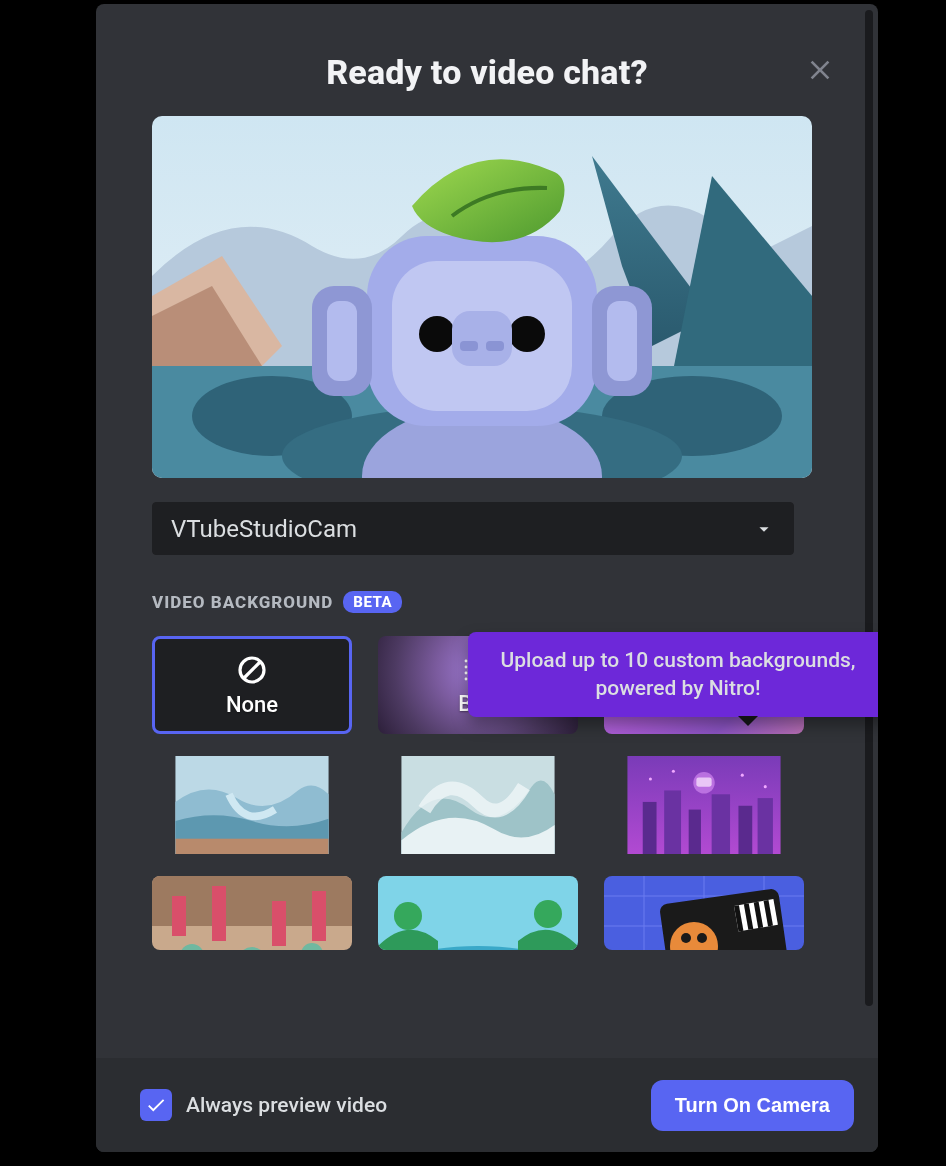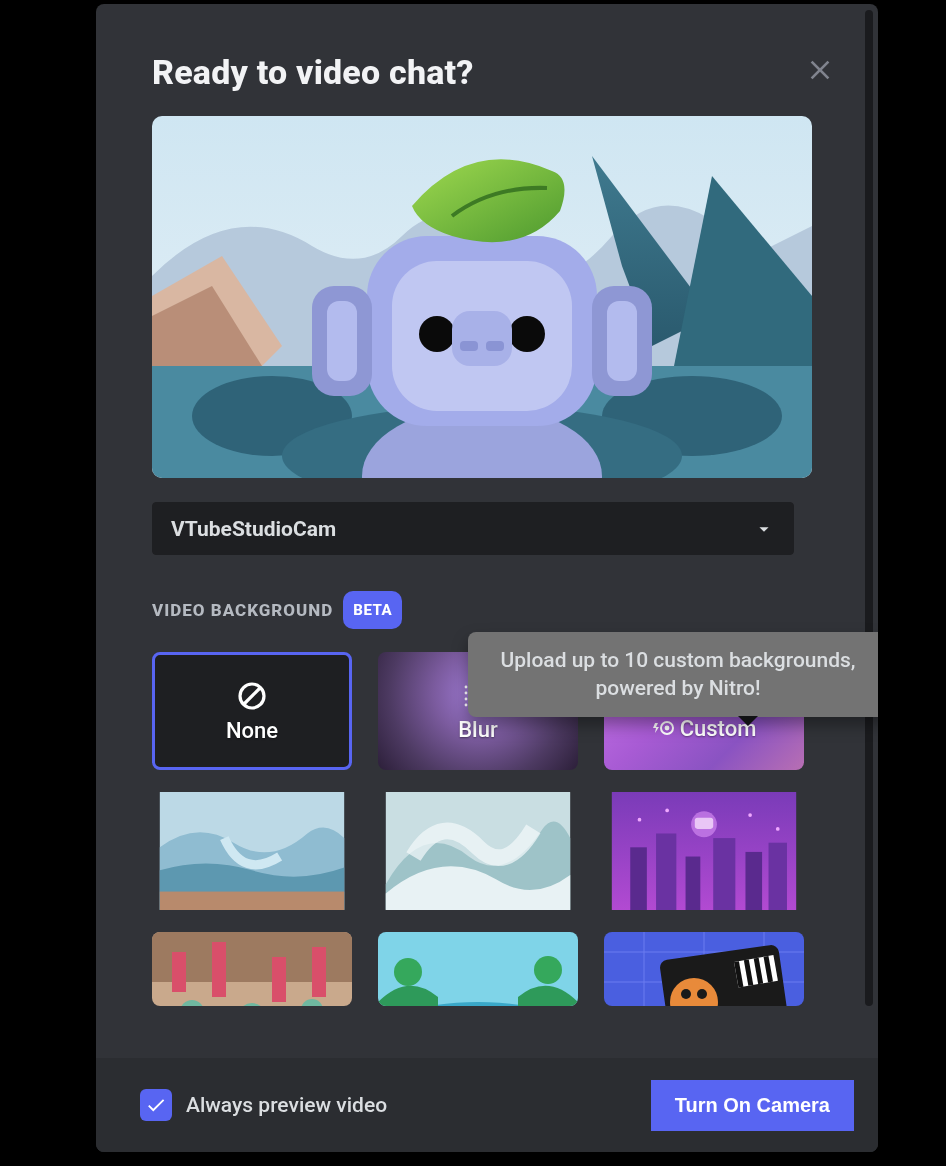--- a/index.html
+++ b/index.html
@@ -7,69 +7,69 @@
   .modal {
     position: absolute; left: 96px; top: 4px; width: 782px; height: 1148px;
     background: #313338; border-radius: 8px; display: flex; flex-direction: column;
     box-shadow: 0 8px 24px rgba(0,0,0,.4);
   }
   .scroll-area { flex: 1; overflow: hidden; position: relative; padding: 20px 56px 0 56px; }
   .scrollbar {
     position: absolute; right: 5px; top: 6px; width: 8px; height: 996px;
     background: #1a1b1e; border-radius: 4px;
   }
-  .header { display: flex; align-items: center; position: relative; padding: 28px 0 24px; }
+  .header { display: flex; align-items: center; justify-content: center; position: relative; padding: 28px 0 24px; }
   .title { color: #f2f3f5; font-size: 34px; font-weight: 800; letter-spacing: .2px; }
   .close-btn { position: absolute; right: -16px; top: 28px; width: 36px; height: 36px; cursor: pointer; color: #80848e; background: none; border: none; display: flex; align-items: center; justify-content: center; }
   .preview {
     width: 660px; height: 362px; border-radius: 10px; overflow: hidden; position: relative;
     margin-bottom: 24px;
   }
   .dropdown {
     width: 642px; height: 53px; background: #1e1f22; border: 1px solid #1e1f22; border-radius: 4px;
     display: flex; align-items: center; justify-content: space-between; padding: 0 18px; margin: 0 0 36px 0;
     cursor: pointer;
   }
-  .dropdown span { color: #dbdee1; font-size: 21px; font-weight: 700; }
+  .dropdown span { color: #dbdee1; font-size: 24px; font-weight: 400; }
   .dropdown .chev { color: #dbdee1; }
   .section-label { display: flex; align-items: center; gap: 10px; margin-bottom: 23px; }
   .section-label .txt { color: #b5bac1; font-size: 17px; font-weight: 800; letter-spacing: 1px; }
-  .beta-badge { background: #5865f2; color: #fff; font-size: 15px; font-weight: 800; padding: 10px 10px; border-radius: 10px; letter-spacing: .5px; }
+  .beta-badge { background: #5865f2; color: #fff; font-size: 15px; font-weight: 800; padding: 2px 10px; border-radius: 10px; letter-spacing: .5px; }
   .grid { display: grid; grid-template-columns: repeat(3, 200px); gap: 22px 26px; }
   .tile {
-    width: 200px; height: 118px; border-radius: 8px; position: relative; overflow: hidden; cursor: pointer;
+    width: 200px; height: 98px; border-radius: 8px; position: relative; overflow: hidden; cursor: pointer;
     display: flex; flex-direction: column; align-items: center; justify-content: center; gap: 6px;
   }
   .tile.none { background: #1e1f22; border: 3px solid #5865f2; }
   .tile.none .label, .tile.blur .label, .tile.custom .label { color: #fff; font-size: 22px; font-weight: 500; }
   .tile .label { text-shadow: 0 1px 2px rgba(0,0,0,.4); }
   .tile.blur { background: radial-gradient(circle at 50% 35%, #a07bd6 0%, #7b5b9e 35%, #4d3a62 70%, #2c1f39 100%); }
   .tile.custom { background: linear-gradient(135deg, #c674e8 0%, #a85bd4 40%, #8a53c2 70%, #b86fb3 100%); }
   .tile .icon { color: #fff; }
   .tile.img { padding: 0; }
   .tooltip {
-    position: absolute; right: -10px; top: 628px; width: 420px; background: #737373; color: #dbdee1;
+    position: absolute; right: -10px; top: 628px; width: 420px; background: #6d28d9; color: #dbdee1;
     font-size: 21px; font-weight: 500; text-align: center; padding: 14px 22px; border-radius: 8px;
     box-shadow: 0 8px 16px rgba(0,0,0,.35); z-index: 5; line-height: 1.35;
   }
   .tooltip::after {
     content: ""; position: absolute; bottom: -9px; left: 270px; width: 0; height: 0;
     border-left: 10px solid transparent; border-right: 10px solid transparent; border-top: 10px solid #111214;
   }
   .footer {
     height: 94px; background: #2b2d31; border-radius: 0 0 8px 8px; display: flex; align-items: center;
     justify-content: space-between; padding: 0 24px;
   }
   .check-row { display: flex; align-items: center; gap: 14px; padding-left: 20px; }
   .checkbox {
     width: 32px; height: 32px; background: #5865f2; border-radius: 6px; display: flex; align-items: center; justify-content: center; cursor: pointer;
   }
   .check-row span { color: #dbdee1; font-size: 21px; font-weight: 500; }
   .primary-btn {
-    background: #5865f2; color: #fff; border: none; border-radius: 0; font-size: 20px; font-weight: 600;
+    background: #5865f2; color: #fff; border: none; border-radius: 12px; font-size: 20px; font-weight: 600;
     padding: 14px 24px; cursor: pointer;
   }
   .grid-wrap { position: relative; }
 </style>
 </head>
 <body>
 
 <div class="modal">
   <div class="scroll-area">
     <div class="scrollbar"></div>

